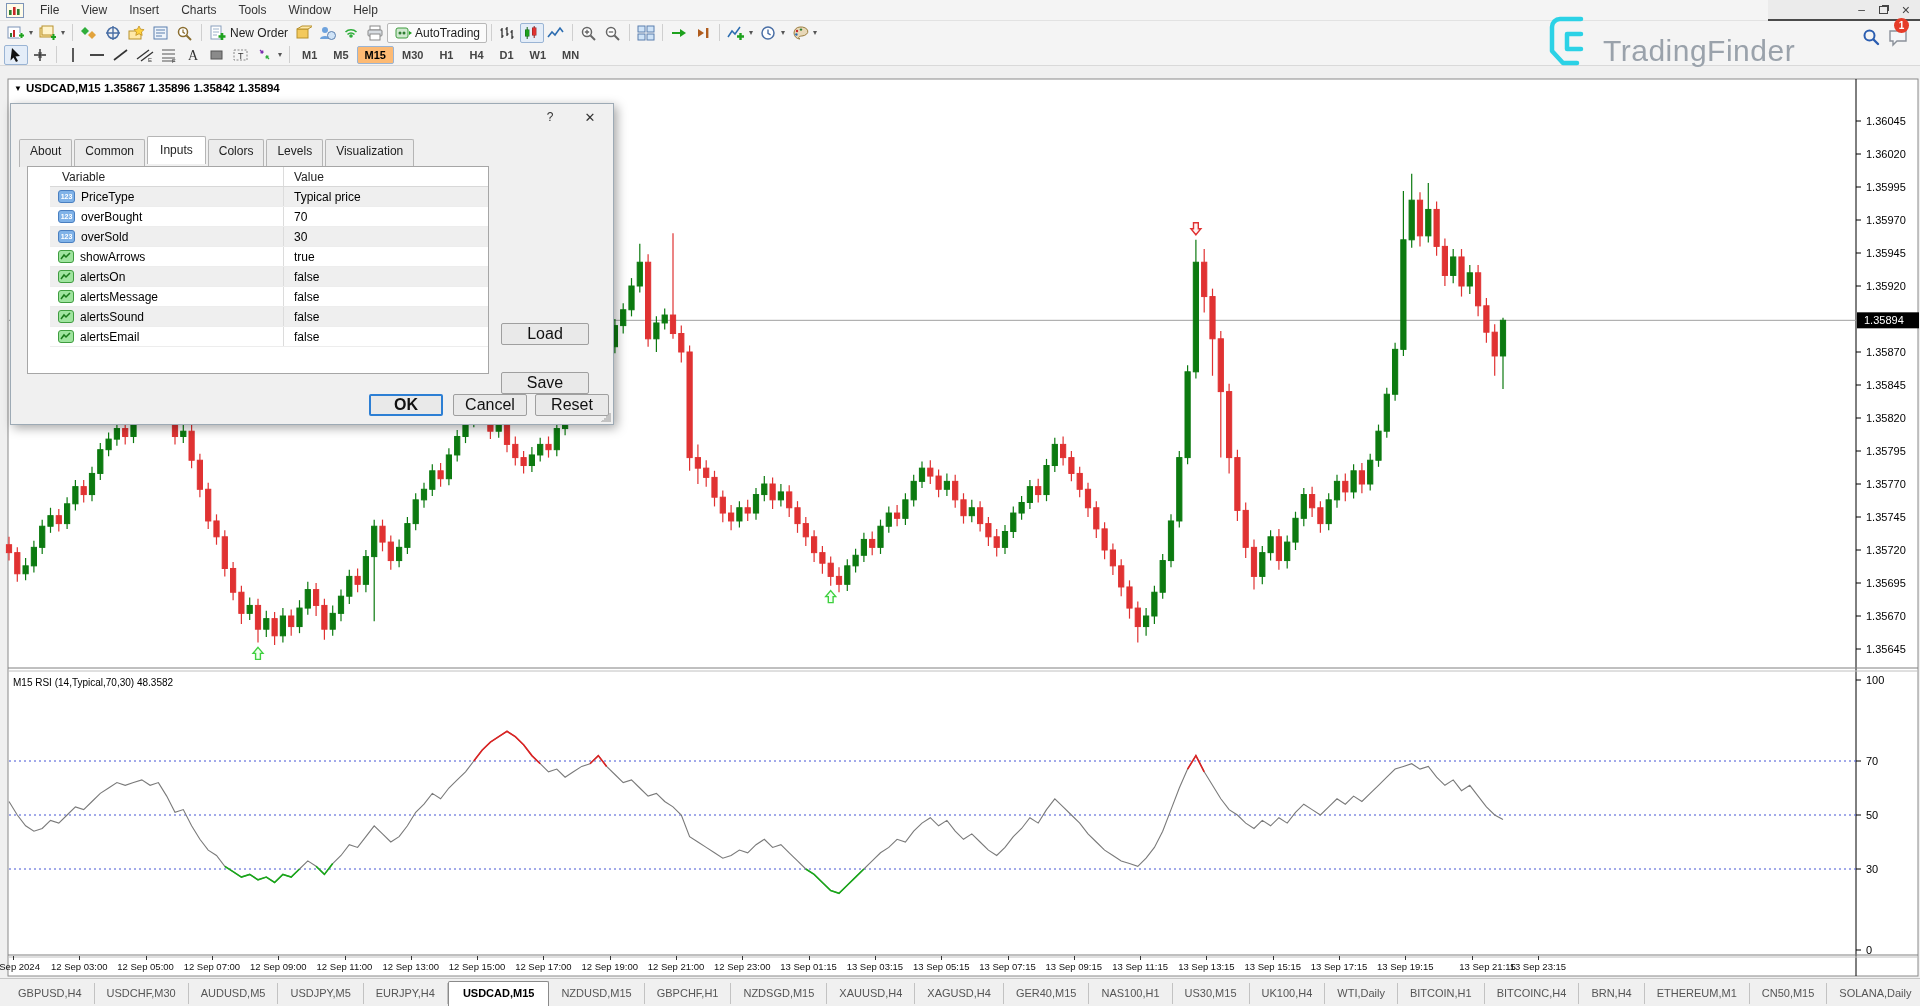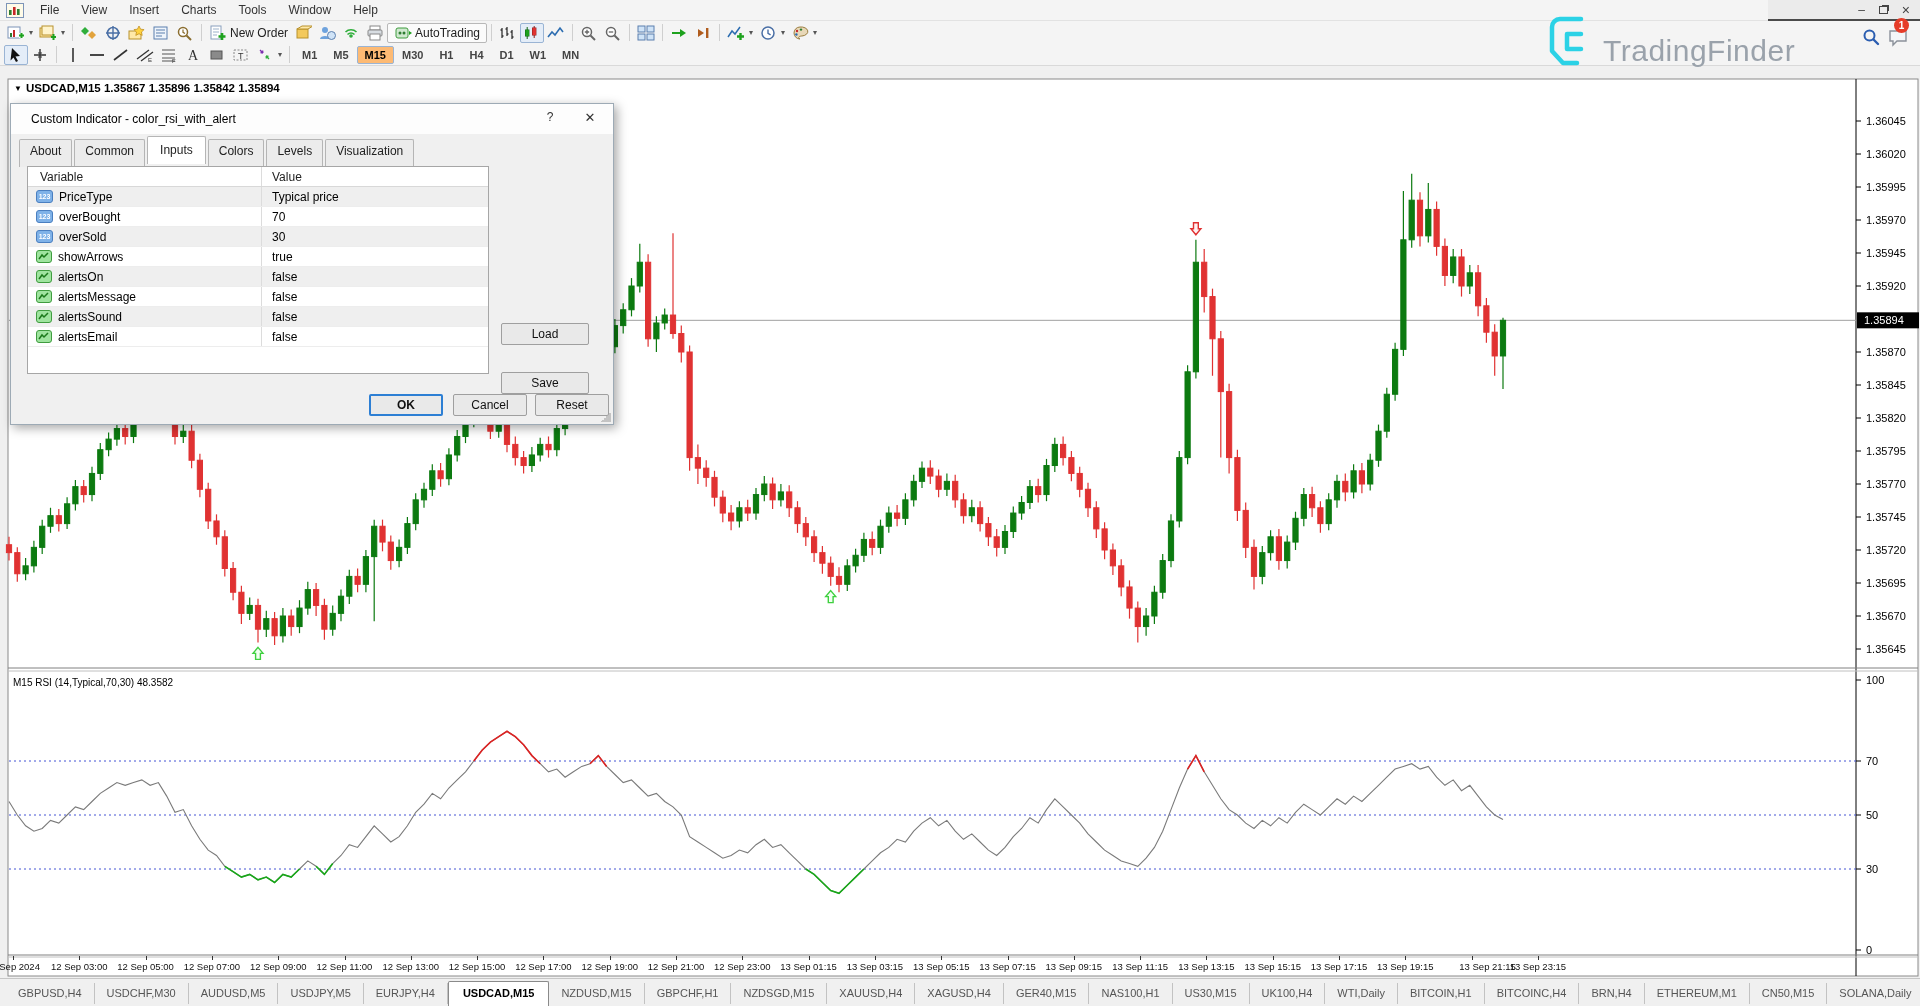--- a/index.html
+++ b/index.html
@@ -63,32 +63,32 @@
     border:1px solid #9daab5; box-shadow:3px 3px 10px rgba(0,0,0,0.35); z-index:10; font-size:12px; }
   #dlg-title { position:absolute; top:0; left:0; right:0; height:30px; background:#fdfdfd;
     display:flex; align-items:center; padding-left:20px; color:#000; }
   #dlg-help { position:absolute; top:6px; right:52px; width:22px; height:18px; text-align:center; color:#333; }
   #dlg-close { position:absolute; top:6px; right:12px; width:22px; height:18px; text-align:center; color:#333; font-size:13px; }
   #dlg-tabs { position:absolute; top:32px; left:8px; display:flex; }
   .dtab { padding:4px 10px 5px; border:1px solid #b5b5b5; border-bottom:none; background:#ececec;
     margin-right:2px; border-radius:2px 2px 0 0; position:relative; top:3px; font-size:12px; color:#222; }
   .dtab.active { background:#fff; top:0; padding:6px 12px 7px; z-index:2; }
   #dlg-table { position:absolute; top:62px; left:16px; width:462px; height:208px; background:#fff;
-    border:1px solid #a6a6a6; overflow:hidden; }
+    border:1px solid #a6a6a6; overflow:hidden;padding-left:22px; }
   .drow { display:flex; height:20px; align-items:center; border-bottom:1px solid #ededed; }
   .drow.header { font-size:12px; color:#222; border-bottom:1px solid #d8d8d8; }
   .drow.shade { background:#efefef; }
   .dcell-var { width:234px; display:flex; align-items:center; gap:6px; padding-left:8px; border-right:1px solid #dcdcdc; height:100%; }
   .dcell-val { flex:1; padding-left:10px; }
   .ic123 { width:17px; height:13px; background:#7fb2e8; border:1px solid #4a7fc0; border-radius:3px;
     color:#fff; font-size:7px; font-weight:bold; display:flex; align-items:center; justify-content:center; }
   .icfx  { width:16px; height:13px; background:#9fe49f; border:1px solid #3f9c3f; border-radius:3px;
     display:flex; align-items:center; justify-content:center; }
   .dbtn { position:absolute; width:88px; height:22px; background:#e9e9e9; border:1px solid #9f9f9f;
-    border-radius:2px; font-size:12px; color:#111; display:flex; align-items:center; justify-content:center; }
+    border-radius:2px; font-size:16px; color:#111; display:flex; align-items:center; justify-content:center; }
   .dbtn.okfocus { border:2px solid #2d7fd4; }
   #dlg-grip { position:absolute; right:2px; bottom:2px; width:10px; height:10px;
     background:linear-gradient(135deg, transparent 50%, #b0b0b0 50%); opacity:.7; }
 </style>
 </head>
 <body>
 
 <div id="menubar">
   <svg id="appicon" viewBox="0 0 18 15">
     <rect x="0.5" y="0.5" width="17" height="14" fill="#fffbe8" stroke="#7d94b8"></rect>
@@ -932,21 +932,20 @@
     <circle cx="7.5" cy="7.5" r="5" fill="none" stroke="#2a5db0" stroke-width="2"></circle>
     <line x1="11.5" y1="11.5" x2="16" y2="16" stroke="#2a5db0" stroke-width="2.4" stroke-linecap="round"></line>
   </svg>
   <svg width="20" height="19" viewBox="0 0 20 19">
     <path d="M2 3 h16 v10 h-9 l-4 4 v-4 h-3 z" fill="#f4f6f8" stroke="#8a9099" stroke-width="1.4"></path>
   </svg>
   <div id="badge1">1</div>
 </div>
 
 <div id="dialog">
-  <div id="dlg-title">Custom Indicator - color_rsi_with_alert</div>
   <div id="dlg-help">?</div>
   <div id="dlg-close">✕</div>
   <div id="dlg-tabs">
       <div class="dtab">About</div>
       <div class="dtab">Common</div>
       <div class="dtab active">Inputs</div>
       <div class="dtab">Colors</div>
       <div class="dtab">Levels</div>
       <div class="dtab">Visualization</div>
     </div>

